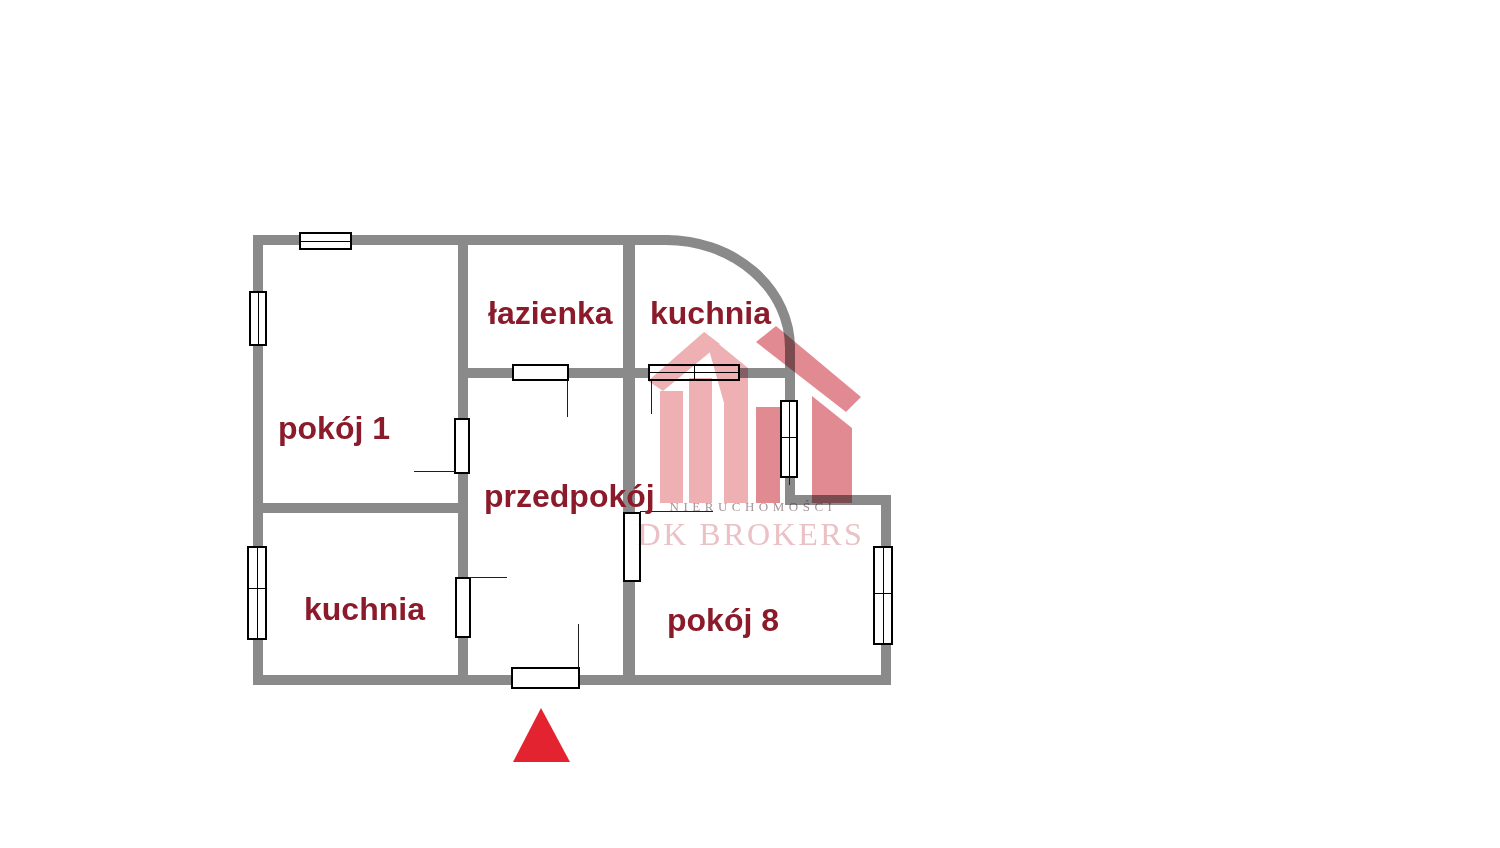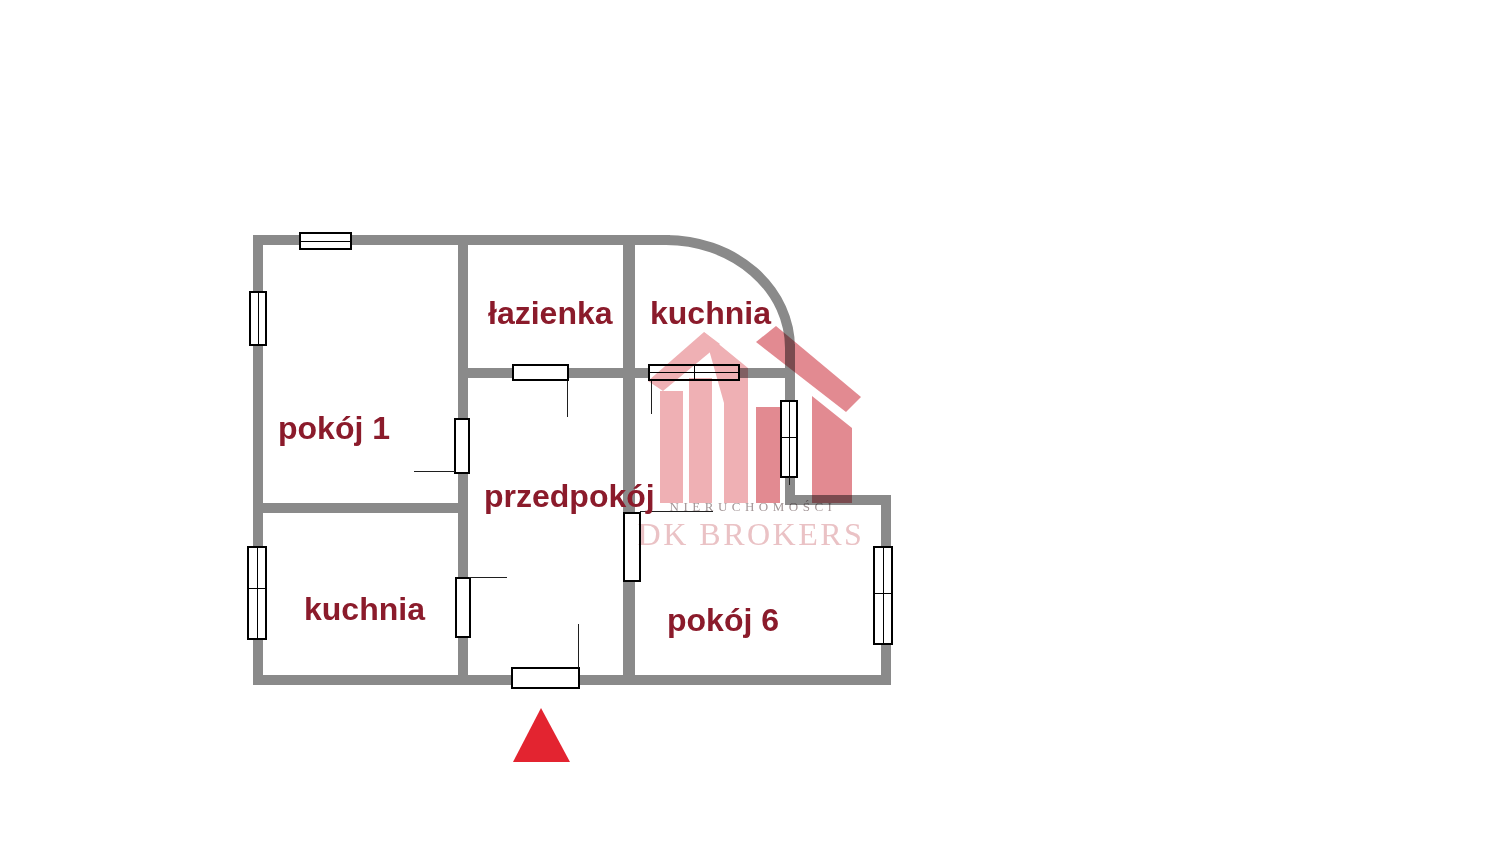--- a/index.html
+++ b/index.html
@@ -89,21 +89,21 @@
   <div class="swing" style="left:469px;top:577px;width:38px;height:1px;"></div>
   <div class="swing" style="left:640px;top:511px;width:73px;height:1px;"></div>
   <div class="swing" style="left:578px;top:624px;width:1px;height:44px;"></div>
   <div class="swing" style="left:789px;top:477px;width:1px;height:8px;"></div>
 
   <div class="room-label" style="left:278px;top:386px;margin-top:28px;">pokój 1</div>
   <div class="room-label" style="left:488px;top:299px;">łazienka</div>
   <div class="room-label" style="left:650px;top:299px;">kuchnia</div>
   <div class="room-label" style="left:484px;top:482px;">przedpokój</div>
   <div class="room-label" style="left:304px;top:595px;">kuchnia</div>
-  <div class="room-label" style="left:667px;top:606px;">pokój 6</div>
+  <div class="room-label" style="left:667px;top:606px;">pokój 8</div>
 
   <div id="entrance-triangle"></div>
 
   <svg id="wm-svg" width="1500" height="848" viewBox="0 0 1500 848">
     <g>
       <polygon points="648,381 704,332 720,344 663,391" style="fill:var(--logo-light,#efb0b4);"></polygon>
       <rect x="660" y="391" width="23" height="112" style="fill:var(--logo-light,#efb0b4);"></rect>
       <rect x="689" y="378" width="23" height="125" style="fill:var(--logo-light,#efb0b4);"></rect>
       <polygon points="704,332 748,368 748,503 724,503 724,403" style="fill:var(--logo-light,#efb0b4);"></polygon>
       <polygon points="756,342 776,326 861,397 846,412" style="fill:var(--logo-dark,#e28a91);"></polygon>

